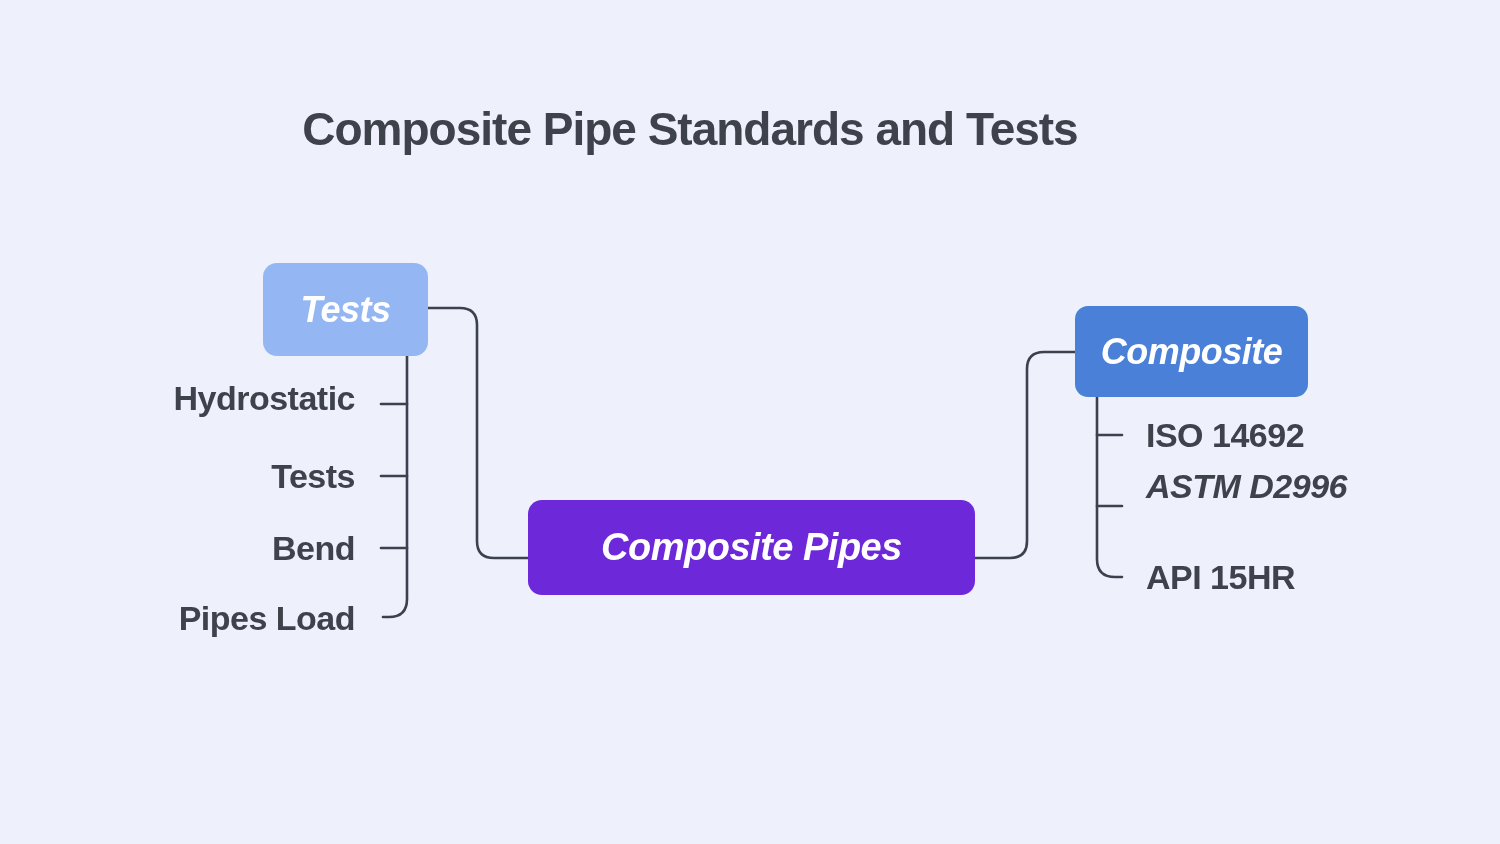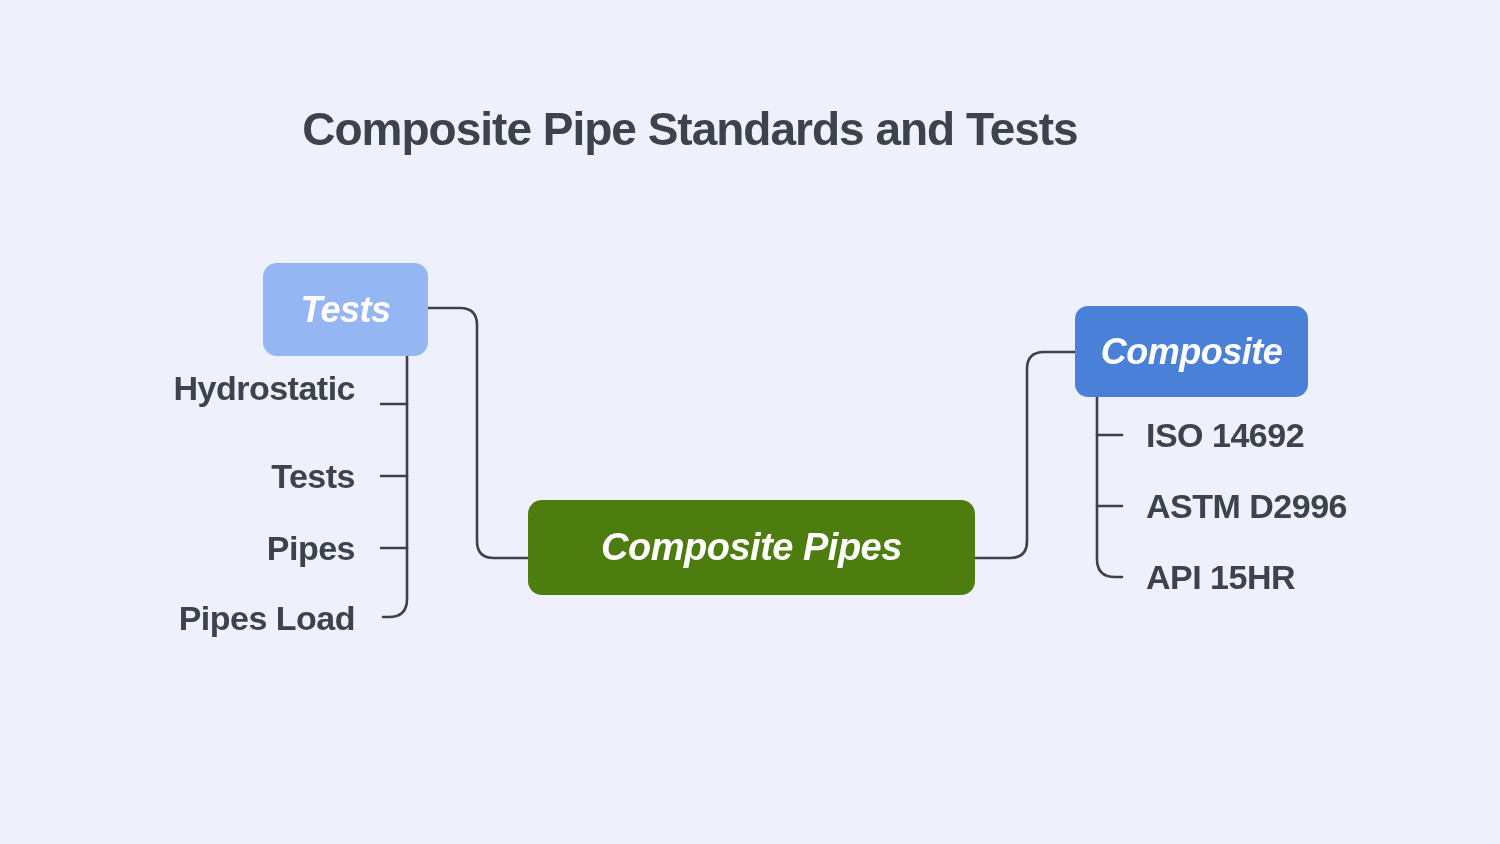--- a/index.html
+++ b/index.html
@@ -55,21 +55,21 @@
     height: 93px;
     background: #94b7f3;
     border-radius: 14px;
     font-size: 36px;
   }
   .node-root {
     left: 528px;
     top: 500px;
     width: 447px;
     height: 95px;
-    background: #4d7c0f;
+    background: #6d28d9;
     border-radius: 14px;
     font-size: 38px;
   }
   .node-standards {
     left: 1075px;
     top: 306px;
     width: 233px;
     height: 91px;
     background: #4a80d8;
     border-radius: 13px;
@@ -80,26 +80,26 @@
     height: 44px;
     line-height: 44px;
     font-size: 34px;
     font-weight: bold;
     letter-spacing: -0.5px;
     color: #3e434b;
     white-space: nowrap;
   }
   .leaf-left  { right: 1145px; text-align: right; }
   .leaf-right { left: 1146px; text-align: center; }
-  .ll-0 { top: 366px; }
+  .ll-0 { top: 376px; }
   .ll-1 { top: 454px; }
   .ll-2 { top: 526px; }
   .ll-3 { top: 596px; }
   .rl-0 { top: 413px; }
-  .rl-1 { top: 484px; }
+  .rl-1 { top: 464px; font-style: italic; }
   .rl-2 { top: 555px; }
 </style>
 </head>
 <body>
 
 <div class="canvas">
 
   <div class="title">Composite Pipe Standards and Tests</div>
 
   <svg class="connectors" width="1500" height="844" viewBox="0 0 1500 844">
@@ -121,20 +121,20 @@
   <div class="node node-root">
     <span>Composite Pipes</span>
   </div>
 
   <div class="node node-standards">
     <span>Composite</span>
   </div>
 
   <div class="leaf leaf-left ll-0">Hydrostatic</div>
   <div class="leaf leaf-left ll-1">Tests</div>
-  <div class="leaf leaf-left ll-2">Pipes</div>
+  <div class="leaf leaf-left ll-2">Bend</div>
   <div class="leaf leaf-left ll-3">Pipes Load</div>
 
   <div class="leaf leaf-right rl-0">ISO 14692</div>
   <div class="leaf leaf-right rl-1">ASTM D2996</div>
   <div class="leaf leaf-right rl-2">API 15HR</div>
 
 </div>
 
 </body></html>

